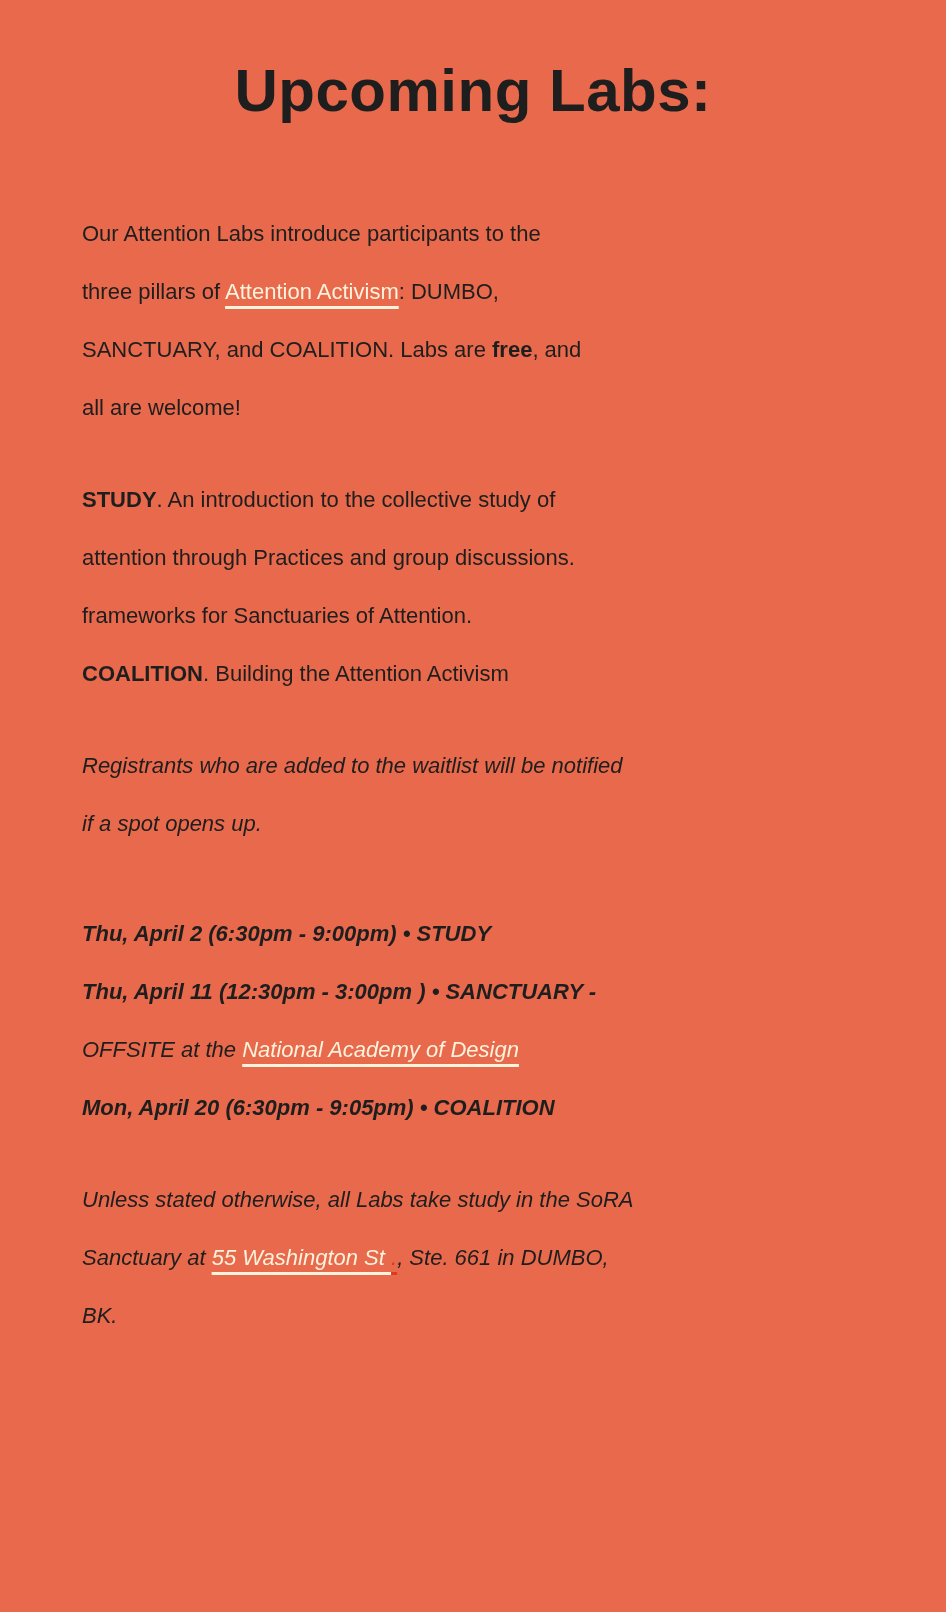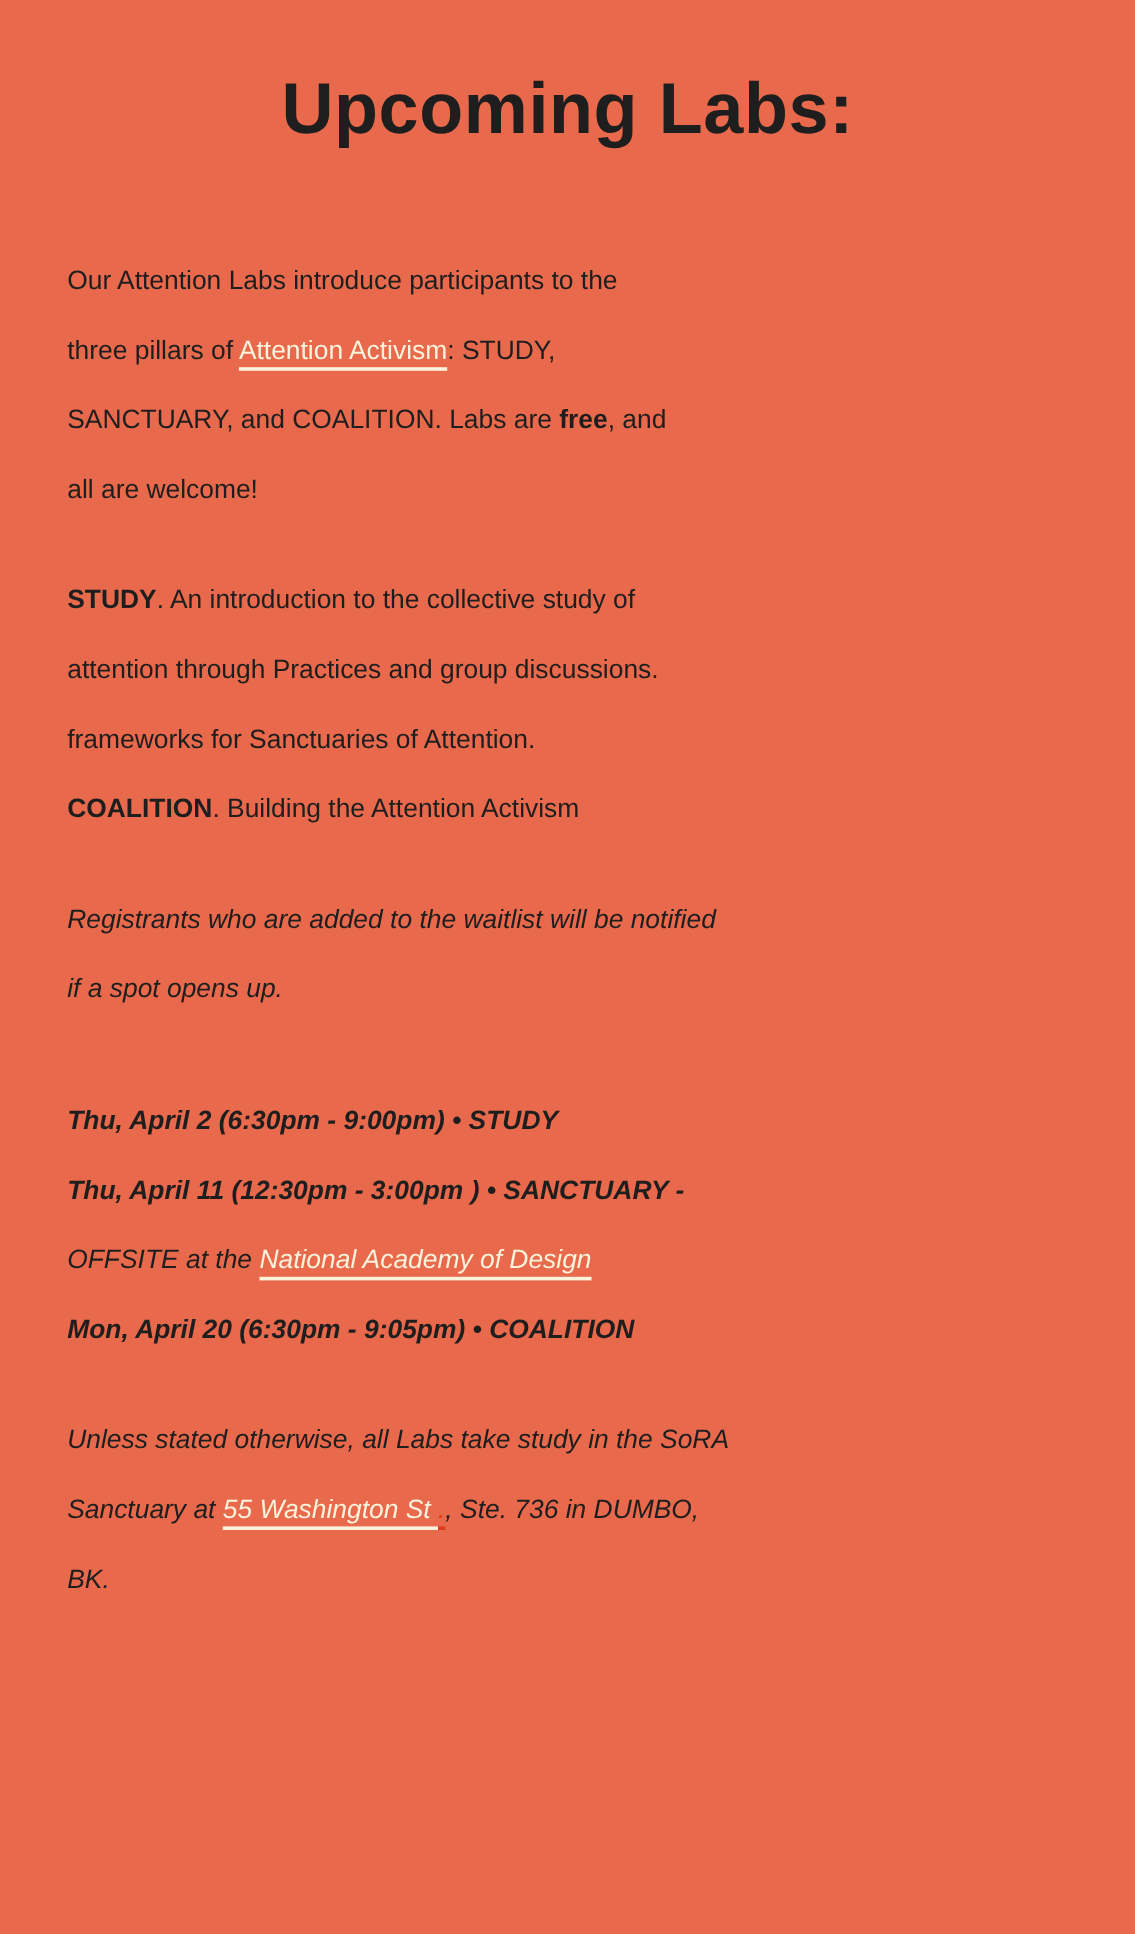--- a/index.html
+++ b/index.html
@@ -9,21 +9,21 @@
   }
   .page{
     position:relative;
     width:946px;
     height:1612px;
     margin:0 auto;
     background:var(--bg, #E8694B);
     color:var(--fg, #1E1E1E);
     overflow:hidden;
     box-sizing:border-box;
-    padding:55px 56px 0;
+    padding:55px 82px 0;
   }
   .page-title{
     font-size:60px;
     font-weight:700;
     line-height:72px;
     letter-spacing:0.5px;
     text-align:center;
     margin:0 0 78px 0;
     color:var(--fg, #1E1E1E);
   }
@@ -50,21 +50,21 @@
   }
 </style>
 </head>
 <body style="background: rgb(232, 105, 75);">
 
 <div class="page" style="--bg: #E8694B; --fg: #1E1E1E; --link: #FBF3DC; --accent: #DE3A1C;">
   <h1 class="page-title">Upcoming Labs:</h1>
 
   <div class="para">
       <div class="line"><span>Our Attention Labs introduce participants to the</span></div>
-      <div class="line"><span>three pillars of </span><a class="lnk" href="#">Attention Activism</a><span>: STUDY,</span></div>
+      <div class="line"><span>three pillars of </span><a class="lnk" href="#">Attention Activism</a><span>: DUMBO,</span></div>
       <div class="line"><span>SANCTUARY, and COALITION. Labs are </span><span class="b">free</span><span>, and</span></div>
       <div class="line"><span>all are welcome!</span></div>
     </div>
 
   <div class="para">
       <div class="line"><span class="b">STUDY</span><span>. An introduction to the collective study of</span></div>
       <div class="line"><span>attention through Practices and group discussions.</span></div>
       <div class="line"><span>frameworks for Sanctuaries of Attention.</span></div>
       <div class="line"><span class="b">COALITION</span><span>. Building the Attention Activism</span></div>
     </div>
@@ -76,16 +76,16 @@
 
   <div class="para extra-gap">
       <div class="line"><span class="b">Thu, April 2 (6:30pm - 9:00pm) • STUDY</span></div>
       <div class="line"><span class="b">Thu, April 11 (12:30pm - 3:00pm ) • SANCTUARY -</span></div>
       <div class="line"><span>OFFSITE at the </span><a class="lnk" href="#">National Academy of Design</a></div>
       <div class="line"><span class="b">Mon, April 20 (6:30pm - 9:05pm) • COALITION</span></div>
     </div>
 
   <div class="para italic">
       <div class="line"><span>Unless stated otherwise, all Labs take study in the SoRA</span></div>
-      <div class="line"><span>Sanctuary at </span><a class="lnk" href="#">55 Washington St </a><a class="lnk red" href="#">.</a><span>, Ste. 736 in DUMBO,</span></div>
+      <div class="line"><span>Sanctuary at </span><a class="lnk" href="#">55 Washington St </a><a class="lnk red" href="#">.</a><span>, Ste. 661 in DUMBO,</span></div>
       <div class="line"><span>BK.</span></div>
     </div>
 </div>
 
 </body></html>

